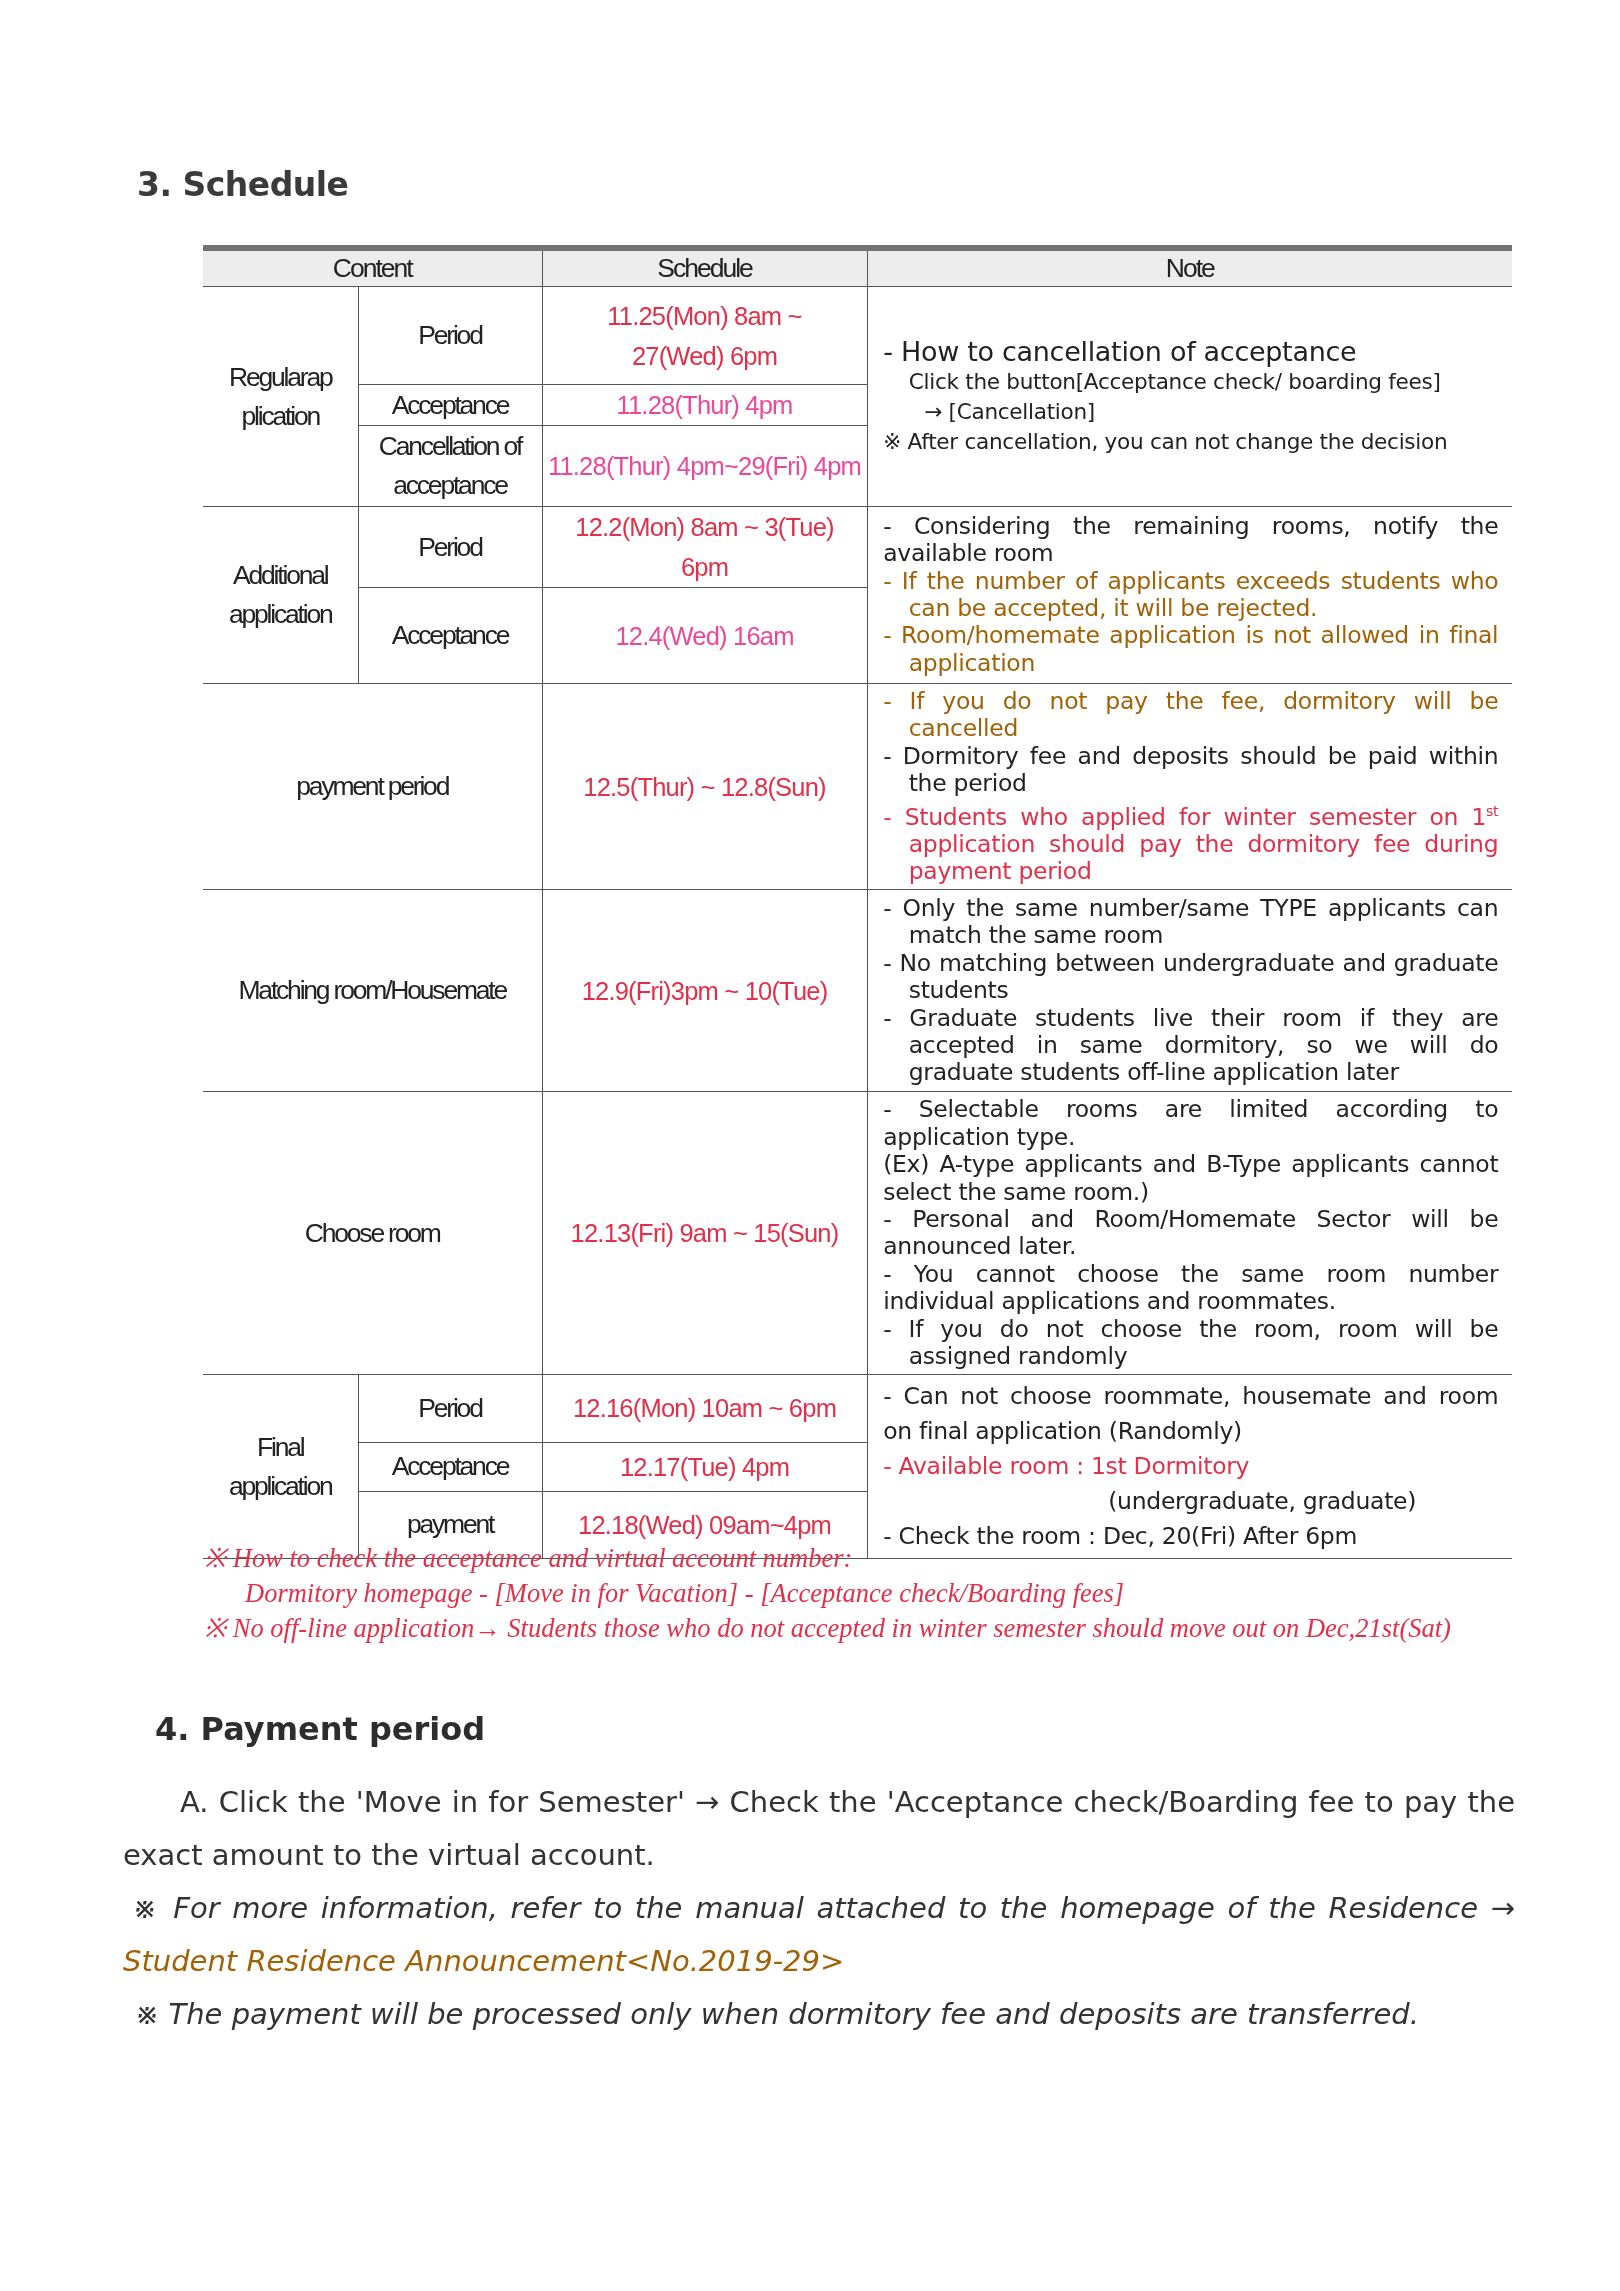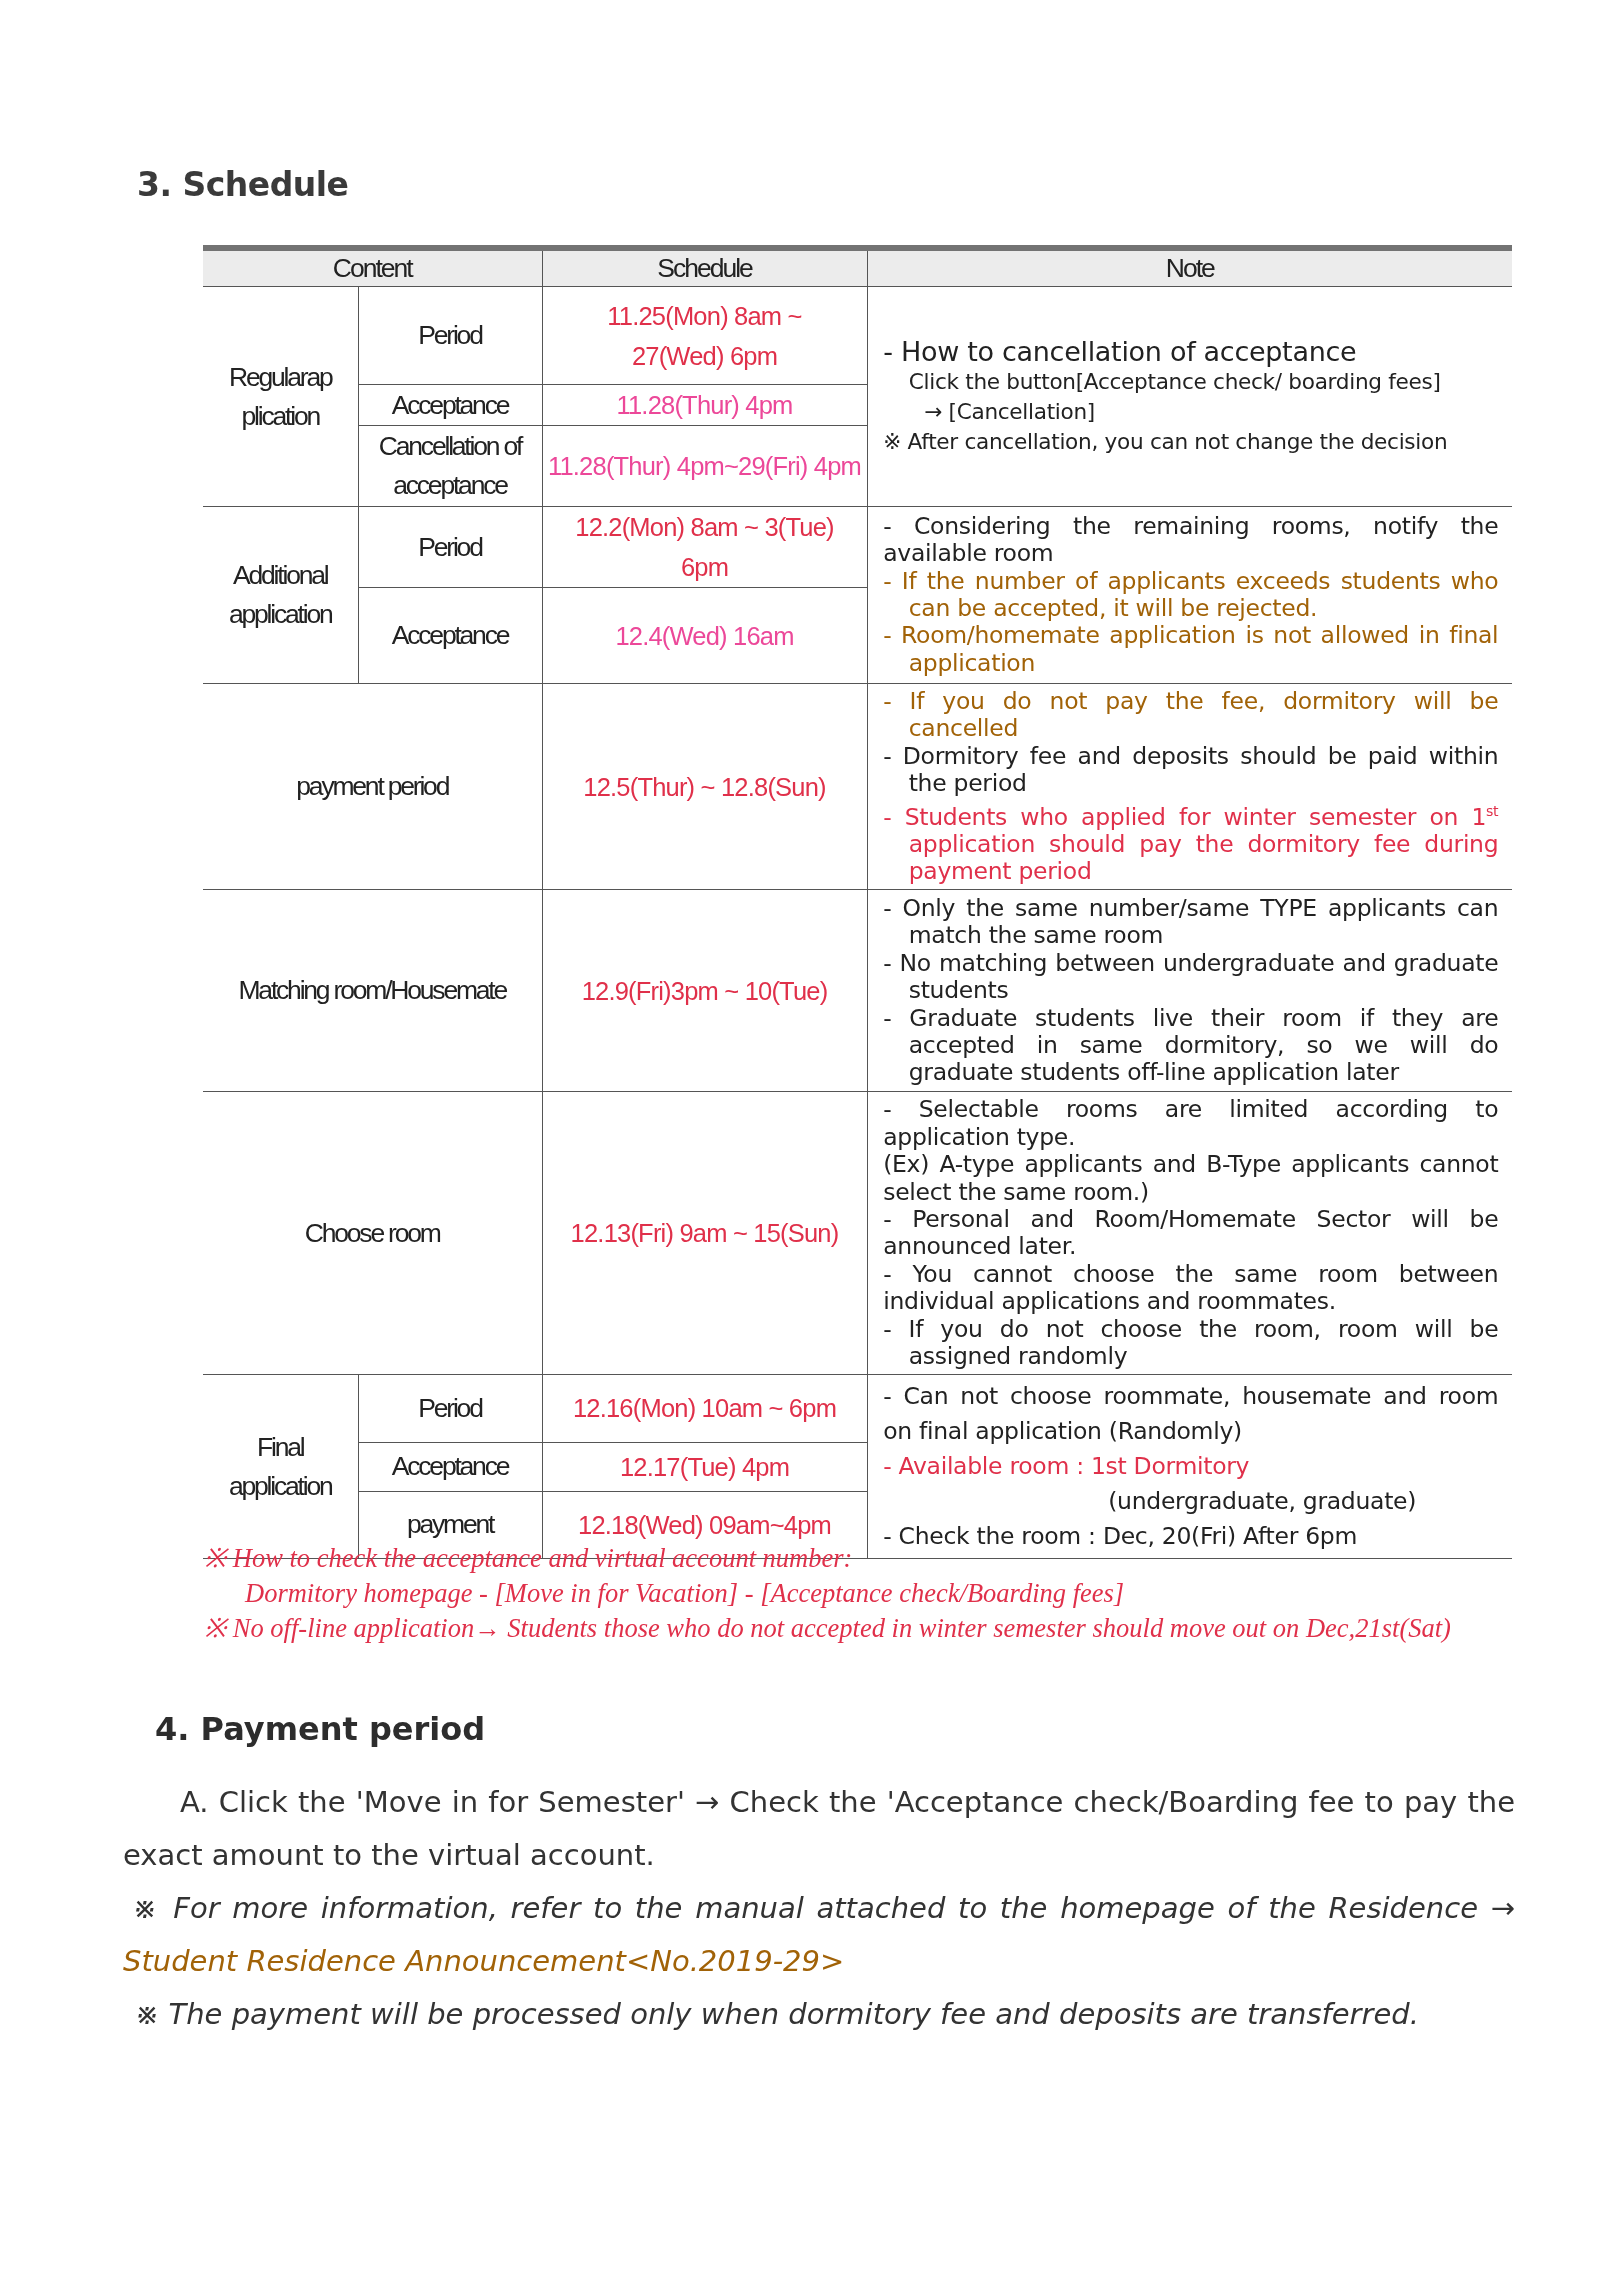--- a/index.html
+++ b/index.html
@@ -107,21 +107,21 @@
       </td>
     </tr>
 
     <tr style="height:279px">
       <td colspan="2" class="lbl">Choose room</td>
       <td class="sch red">12.13(Fri) 9am ~ 15(Sun)</td>
       <td class="note">
         <div class="p">- Selectable rooms are limited according to application type.</div>
         <div class="p">(Ex) A-type applicants and B-Type applicants cannot select the same room.)</div>
         <div class="p">- Personal and Room/Homemate Sector will be announced later.</div>
-        <div class="p">- You cannot choose the same room between individual applications and roommates.</div>
+        <div class="p">- You cannot choose the same room number individual applications and roommates.</div>
         <div class="p ind">- If you do not choose the room, room will be assigned randomly</div>
       </td>
     </tr>
 
     <tr style="height:56px">
       <td rowspan="3" class="lbl" style="padding:0 9.8px;">Final application</td>
       <td class="lbl">Period</td>
       <td class="sch red" style="padding:0 29px;">12.16(Mon) 10am ~ 6pm</td>
       <td rowspan="3" class="note" style="line-height:35px;">
         <div class="p">- Can not choose roommate, housemate and room on final application (Randomly)</div>

